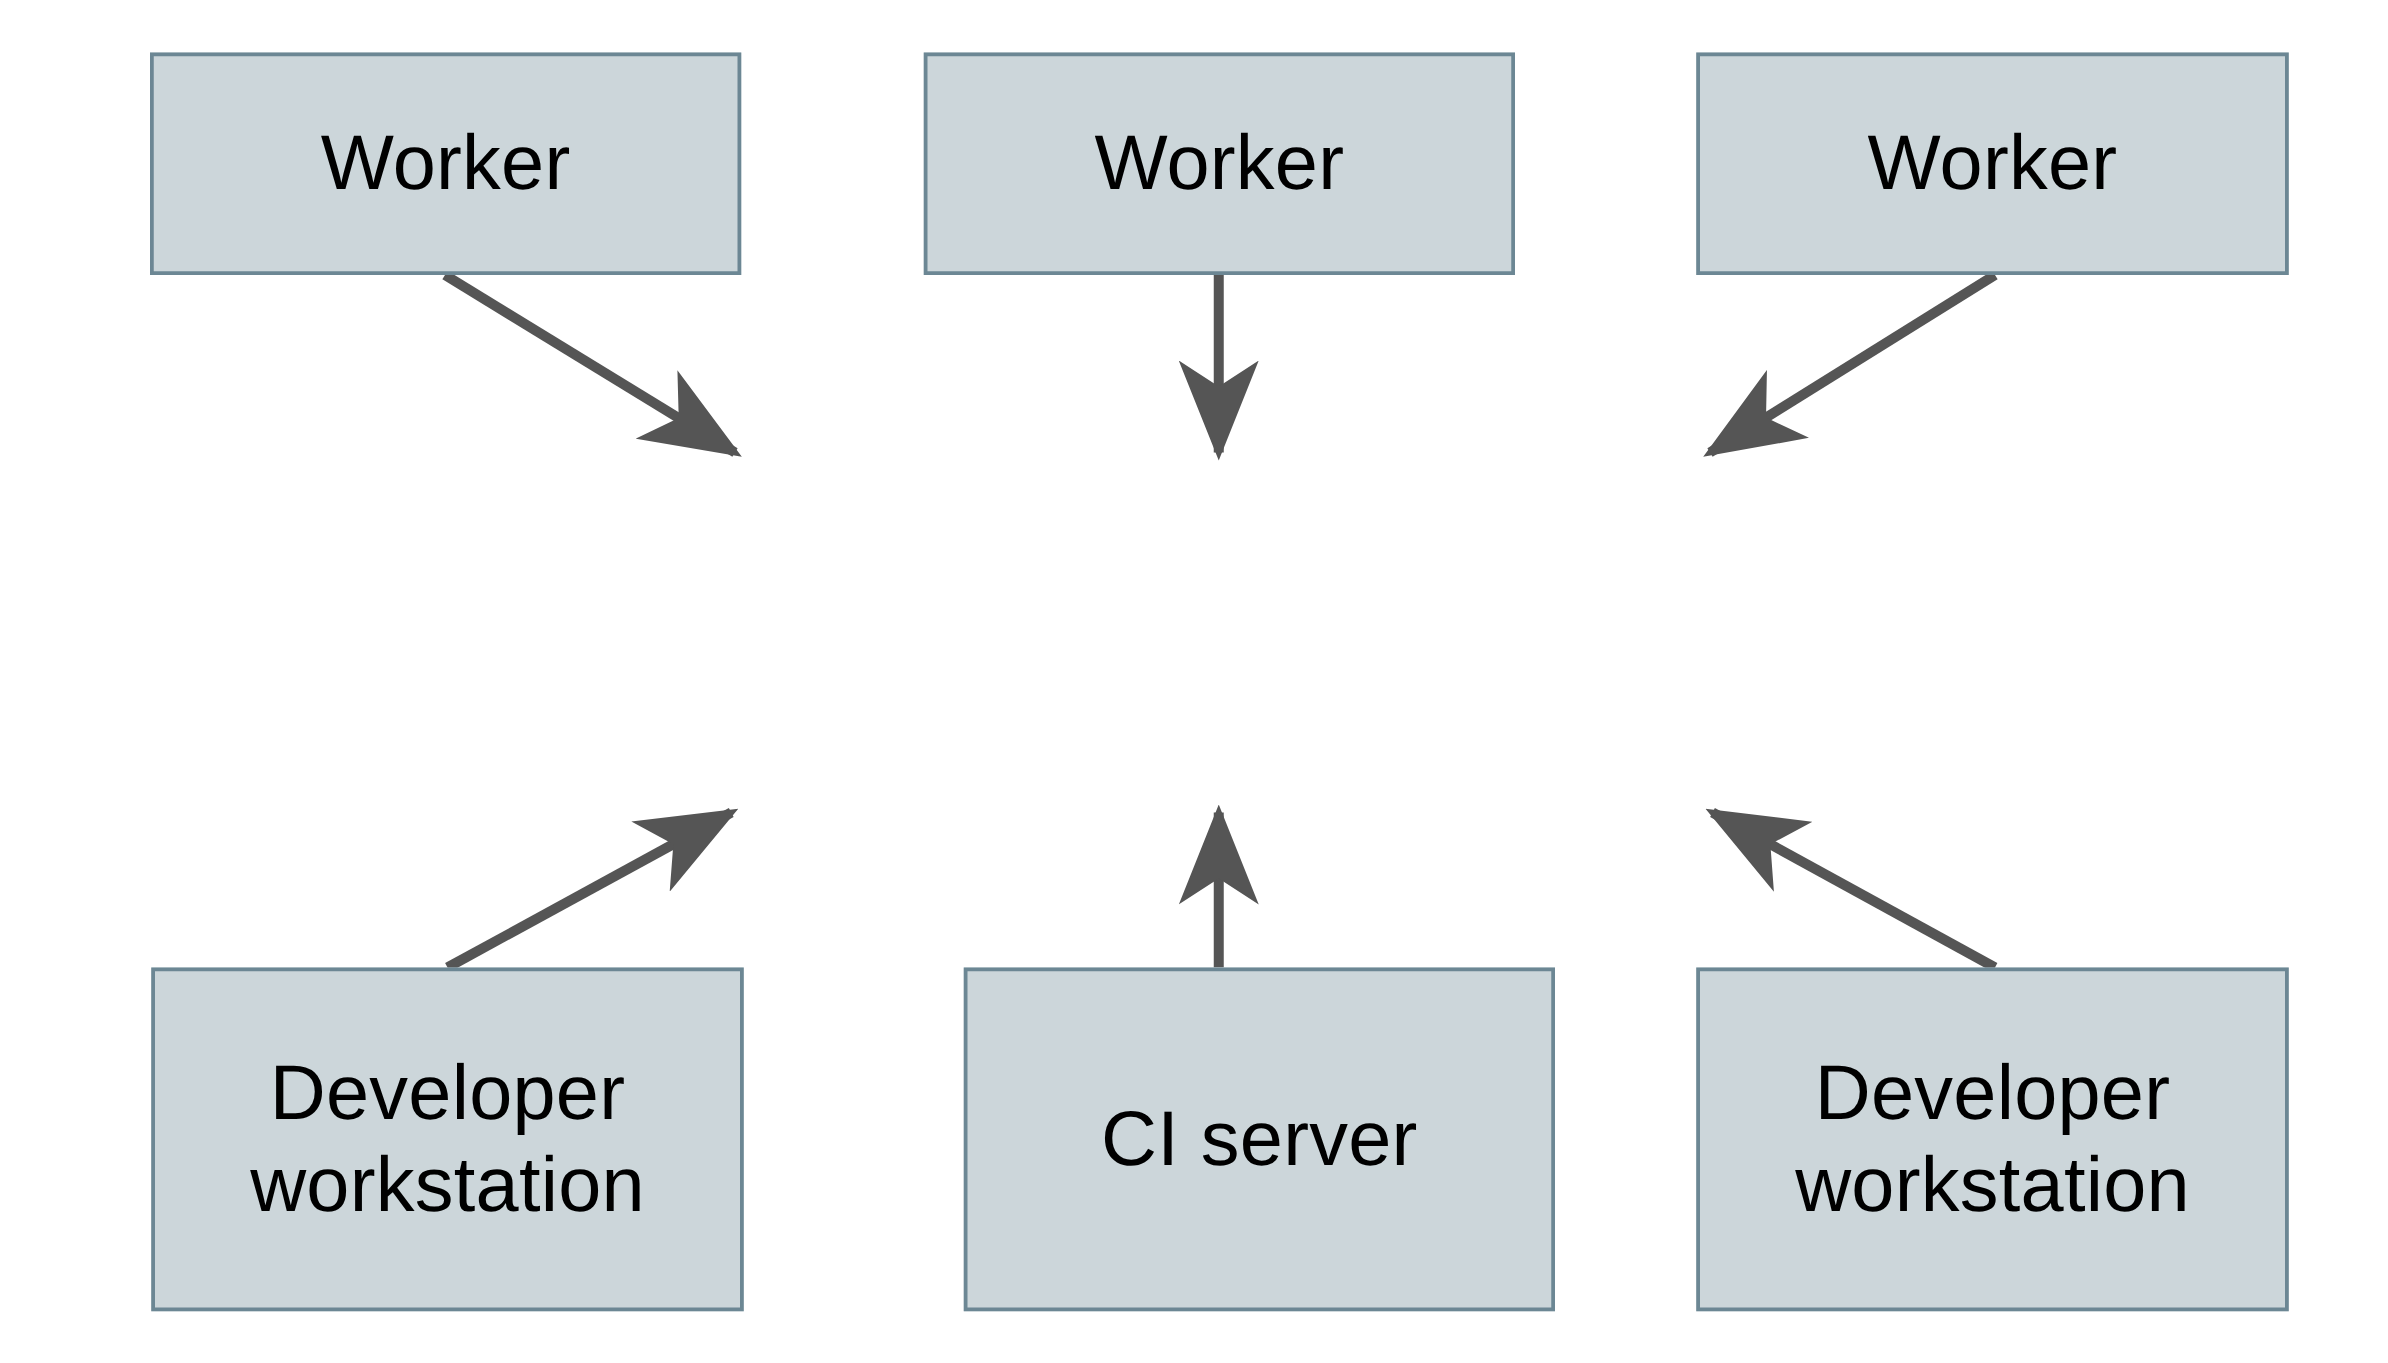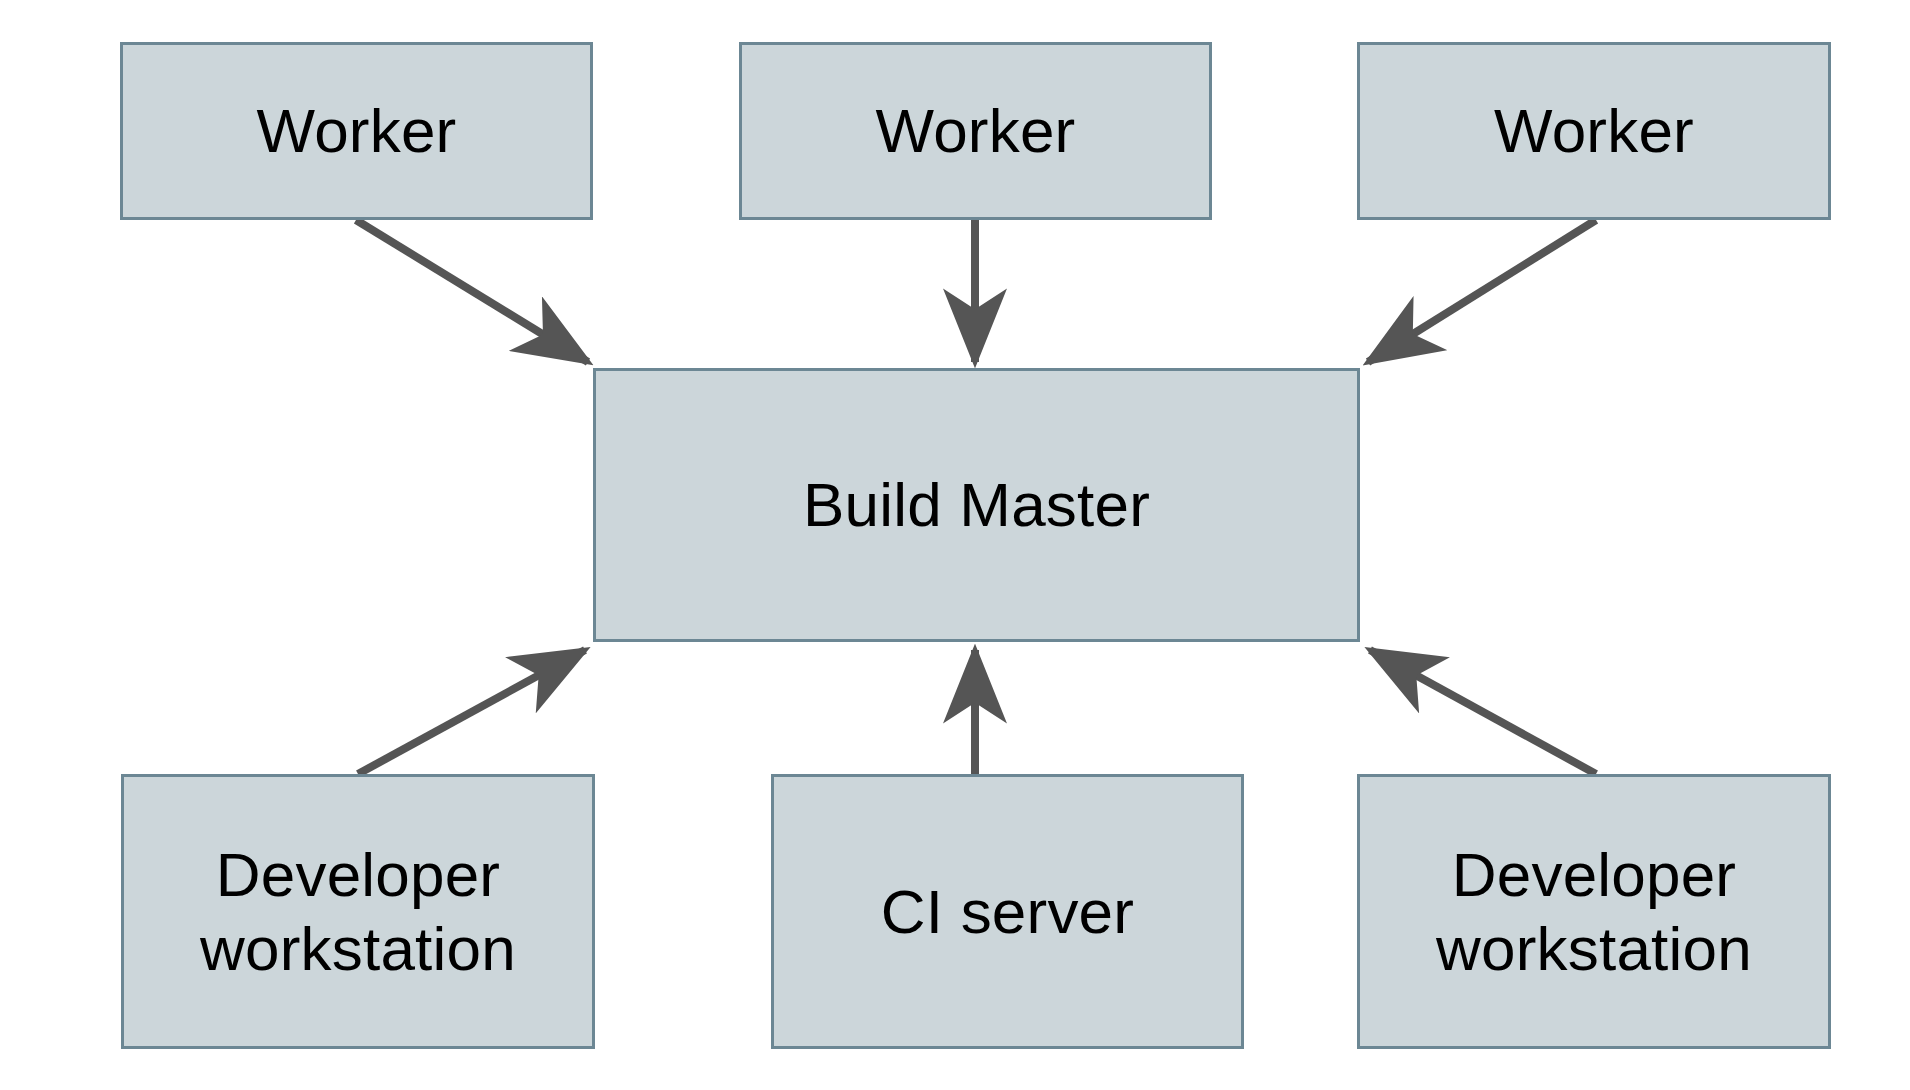--- a/index.html
+++ b/index.html
@@ -98,23 +98,20 @@
   </div>
 
   <div class="node" id="node-worker-2">
     <span class="node-label">Worker</span>
   </div>
 
   <div class="node" id="node-worker-3">
     <span class="node-label">Worker</span>
   </div>
 
-  <div class="node" id="node-build-master">
-    <span class="node-label">Build Master</span>
-  </div>
 
   <div class="node" id="node-dev-1">
     <span class="node-label">Developer
 workstation</span>
   </div>
 
   <div class="node" id="node-ci">
     <span class="node-label">CI server</span>
   </div>
 

